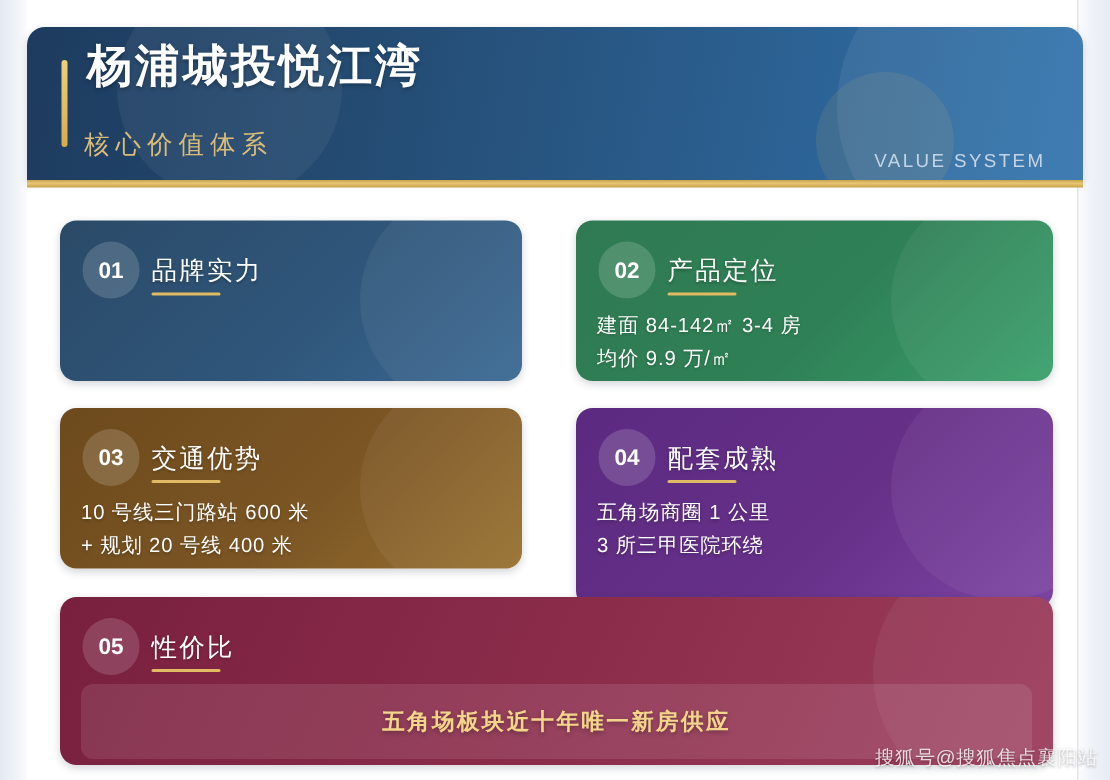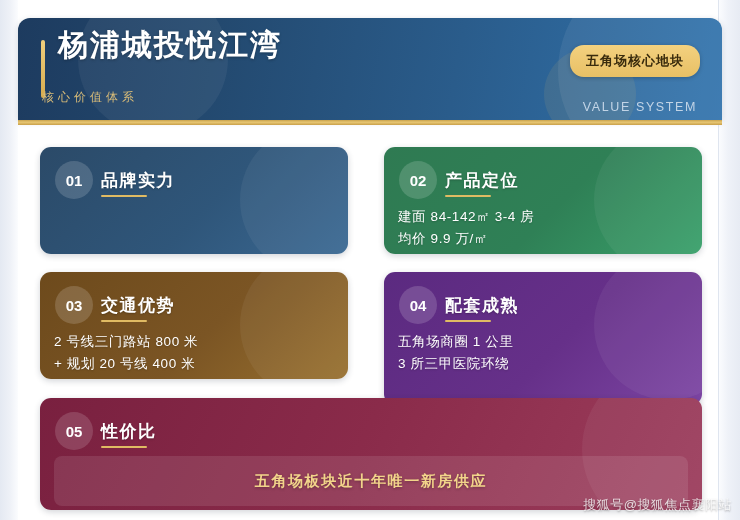--- a/index.html
+++ b/index.html
@@ -84,23 +84,23 @@
     font-size: 30px;
     font-weight: bold;
     color: #ffffff;
     letter-spacing: 2px;
     line-height: 38px;
     white-space: nowrap;
     text-shadow: 0 1px 3px rgba(0,0,0,0.28);
   }
   .header-subtitle {
     position: absolute;
-    left: 24px;
+    left: 38px;
     top: 70px;
-    font-size: 12px;
+    font-size: 17px;
     color: #d9bc78;
     letter-spacing: 4px;
     line-height: 18px;
     white-space: nowrap;
   }
   .header-badge {
     position: absolute;
     right: 22px;
     top: 27px;
     padding: 7px 16px;
@@ -167,21 +167,21 @@
     justify-content: center;
     flex: none;
   }
   .card-title-wrap {
     margin-left: 8px;
     position: relative;
     top: -2px;
   }
   .card-title {
     font-size: 17px;
-    font-weight: bold;
+    font-weight: normal;
     color: #ffffff;
     letter-spacing: 1.5px;
     line-height: 22px;
     white-space: nowrap;
     text-shadow: 0 1px 2px rgba(0,0,0,0.25);
   }
   .card-underline {
     margin-top: 3px;
     width: 46px;
     height: 2.5px;
@@ -275,21 +275,20 @@
 
 <div class="stage">
 
   <div class="header">
     <div class="header-circle hc1"></div>
     <div class="header-circle hc2"></div>
     <div class="header-circle hc3"></div>
     <div class="header-accent"></div>
     <div class="header-title">杨浦城投悦江湾</div>
     <div class="header-subtitle">核心价值体系</div>
-    <div class="header-badge">五角场核心地块</div>
     <div class="header-en">VALUE SYSTEM</div>
   </div>
   <div class="header-goldbar"></div>
 
   <div class="card" id="card-1">
     <div class="card-circle"></div>
     <div class="card-head">
       <div class="card-num">01</div>
       <div class="card-title-wrap">
         <div class="card-title">品牌实力</div>
@@ -316,21 +315,21 @@
   <div class="card" id="card-3">
     <div class="card-circle"></div>
     <div class="card-head">
       <div class="card-num">03</div>
       <div class="card-title-wrap">
         <div class="card-title">交通优势</div>
         <div class="card-underline"></div>
       </div>
     </div>
     <div class="card-lines">
-      <div class="card-line">2 号线三门路站 800 米</div>
+      <div class="card-line">10 号线三门路站 600 米</div>
       <div class="card-line">+ 规划 20 号线 400 米</div>
     </div>
   </div>
 
   <div class="card" id="card-4">
     <div class="card-circle"></div>
     <div class="card-head">
       <div class="card-num">04</div>
       <div class="card-title-wrap">
         <div class="card-title">配套成熟</div>

